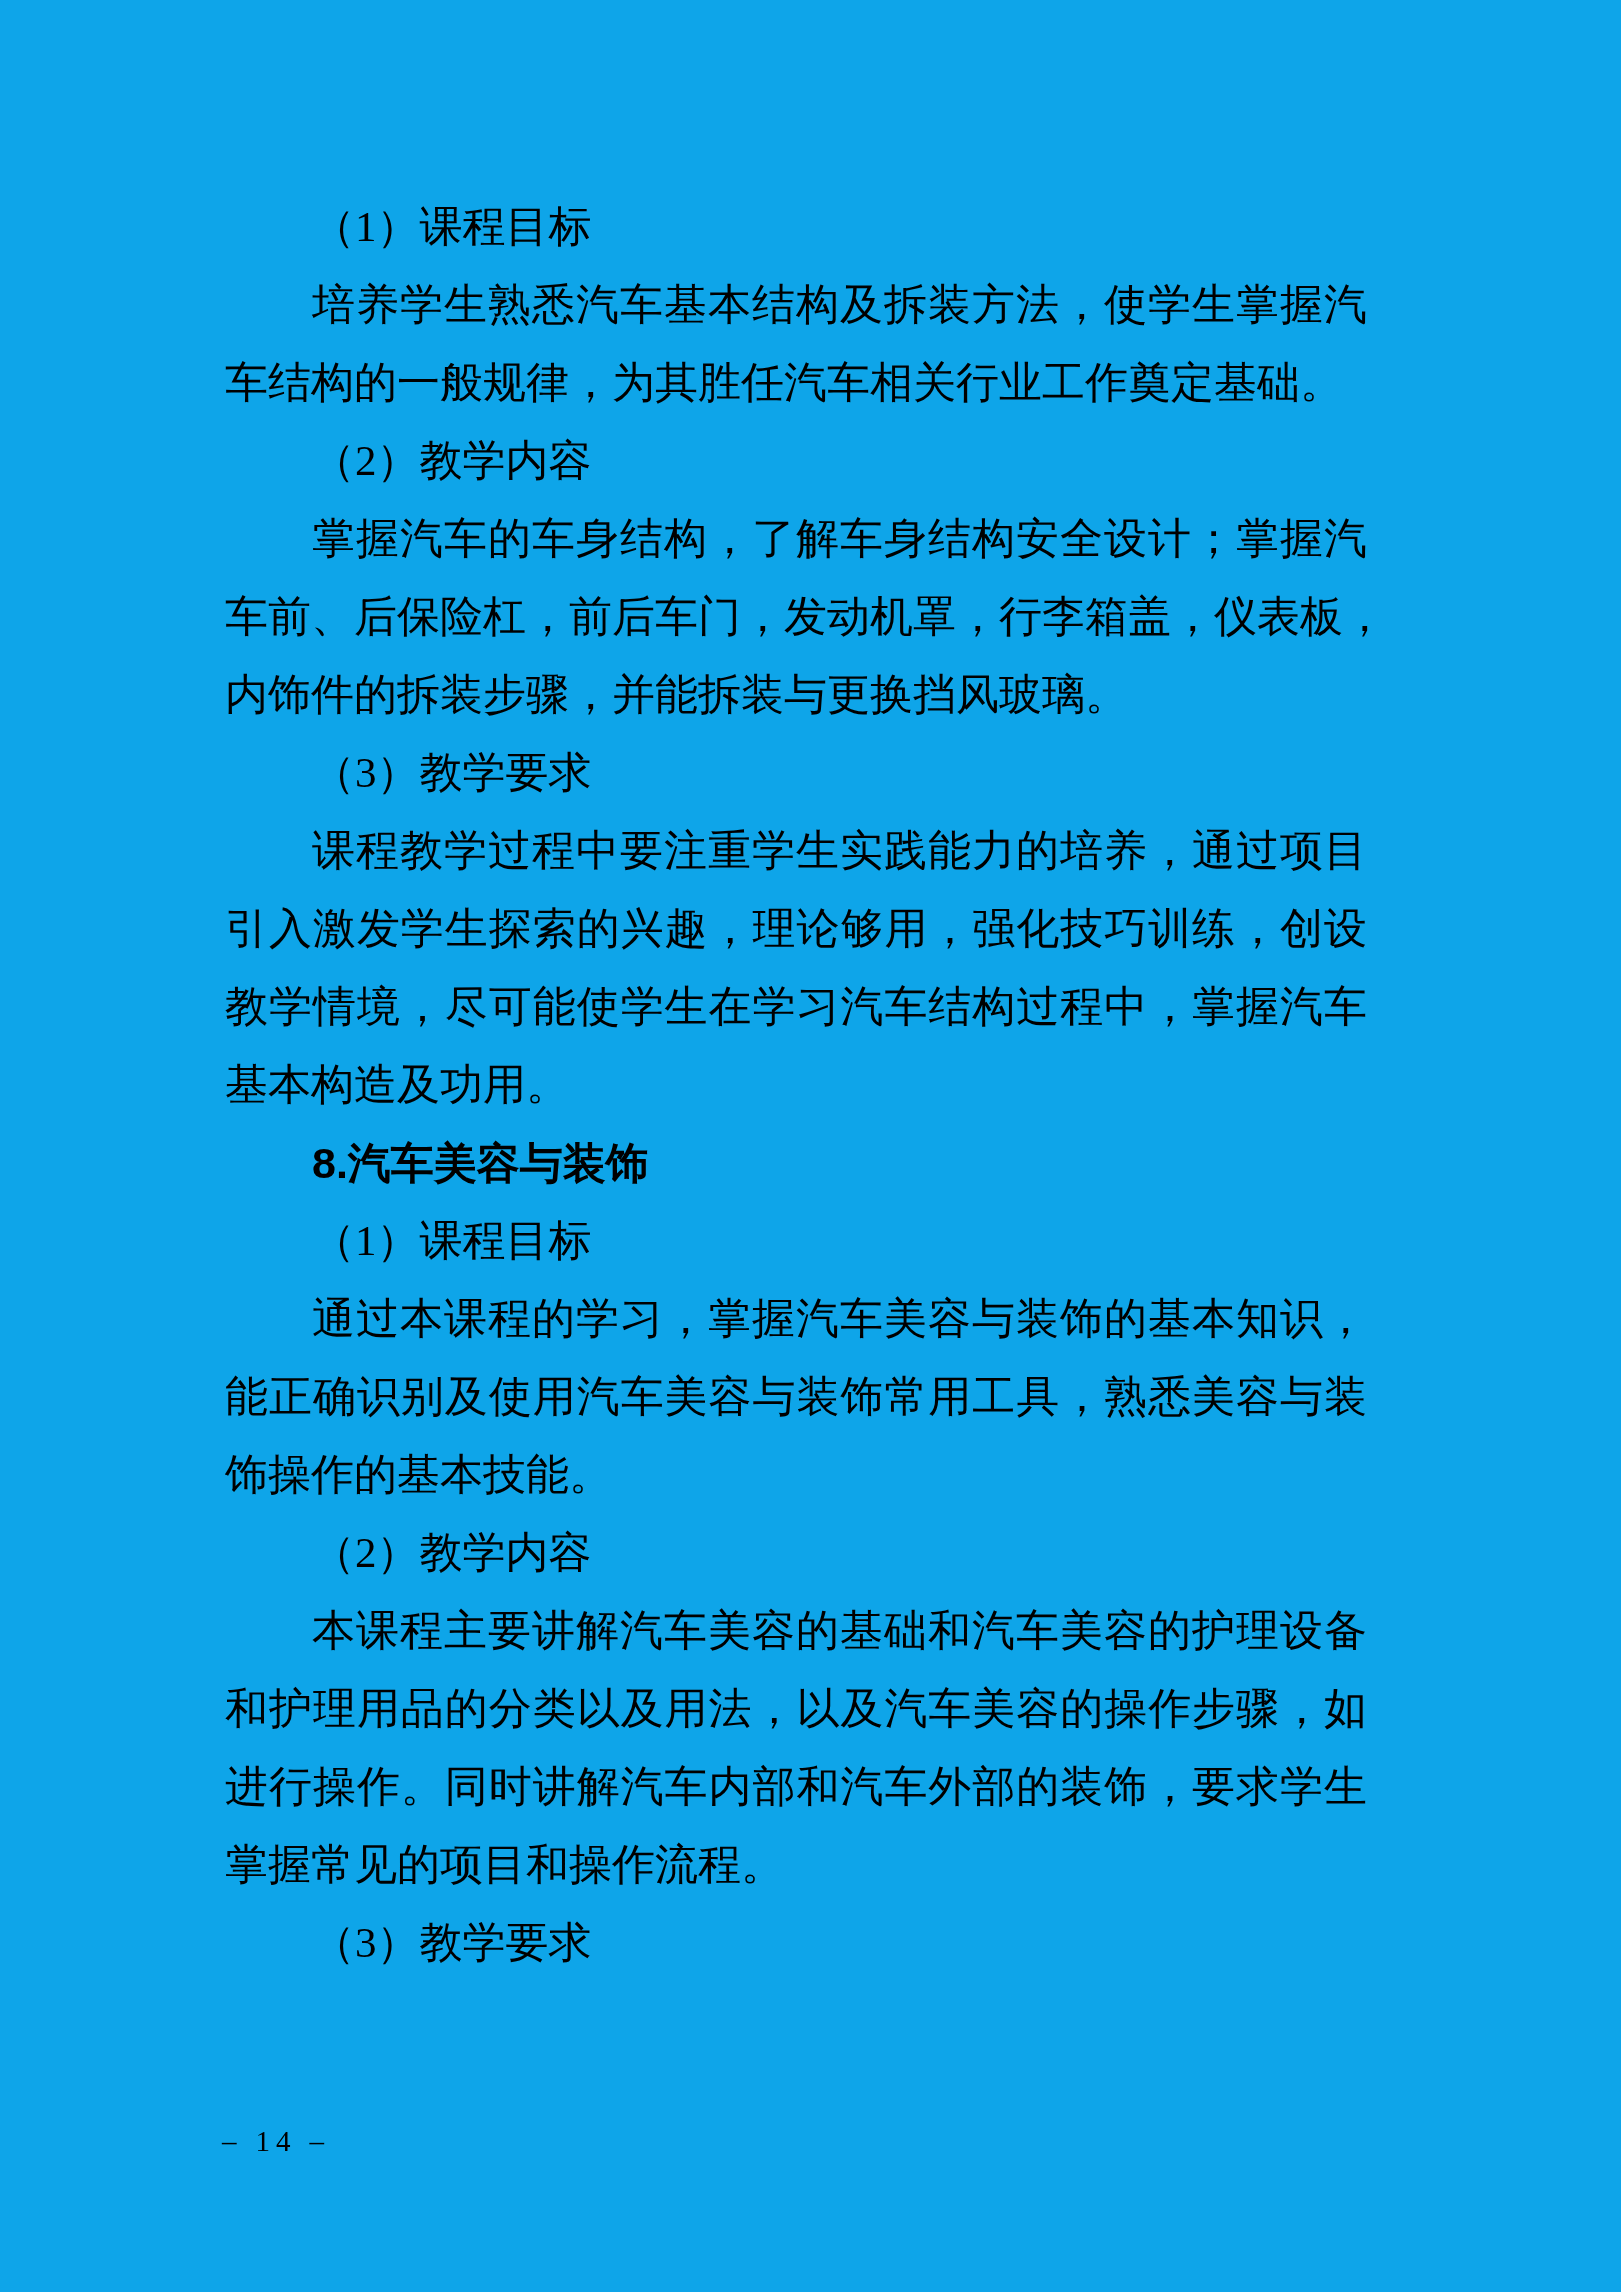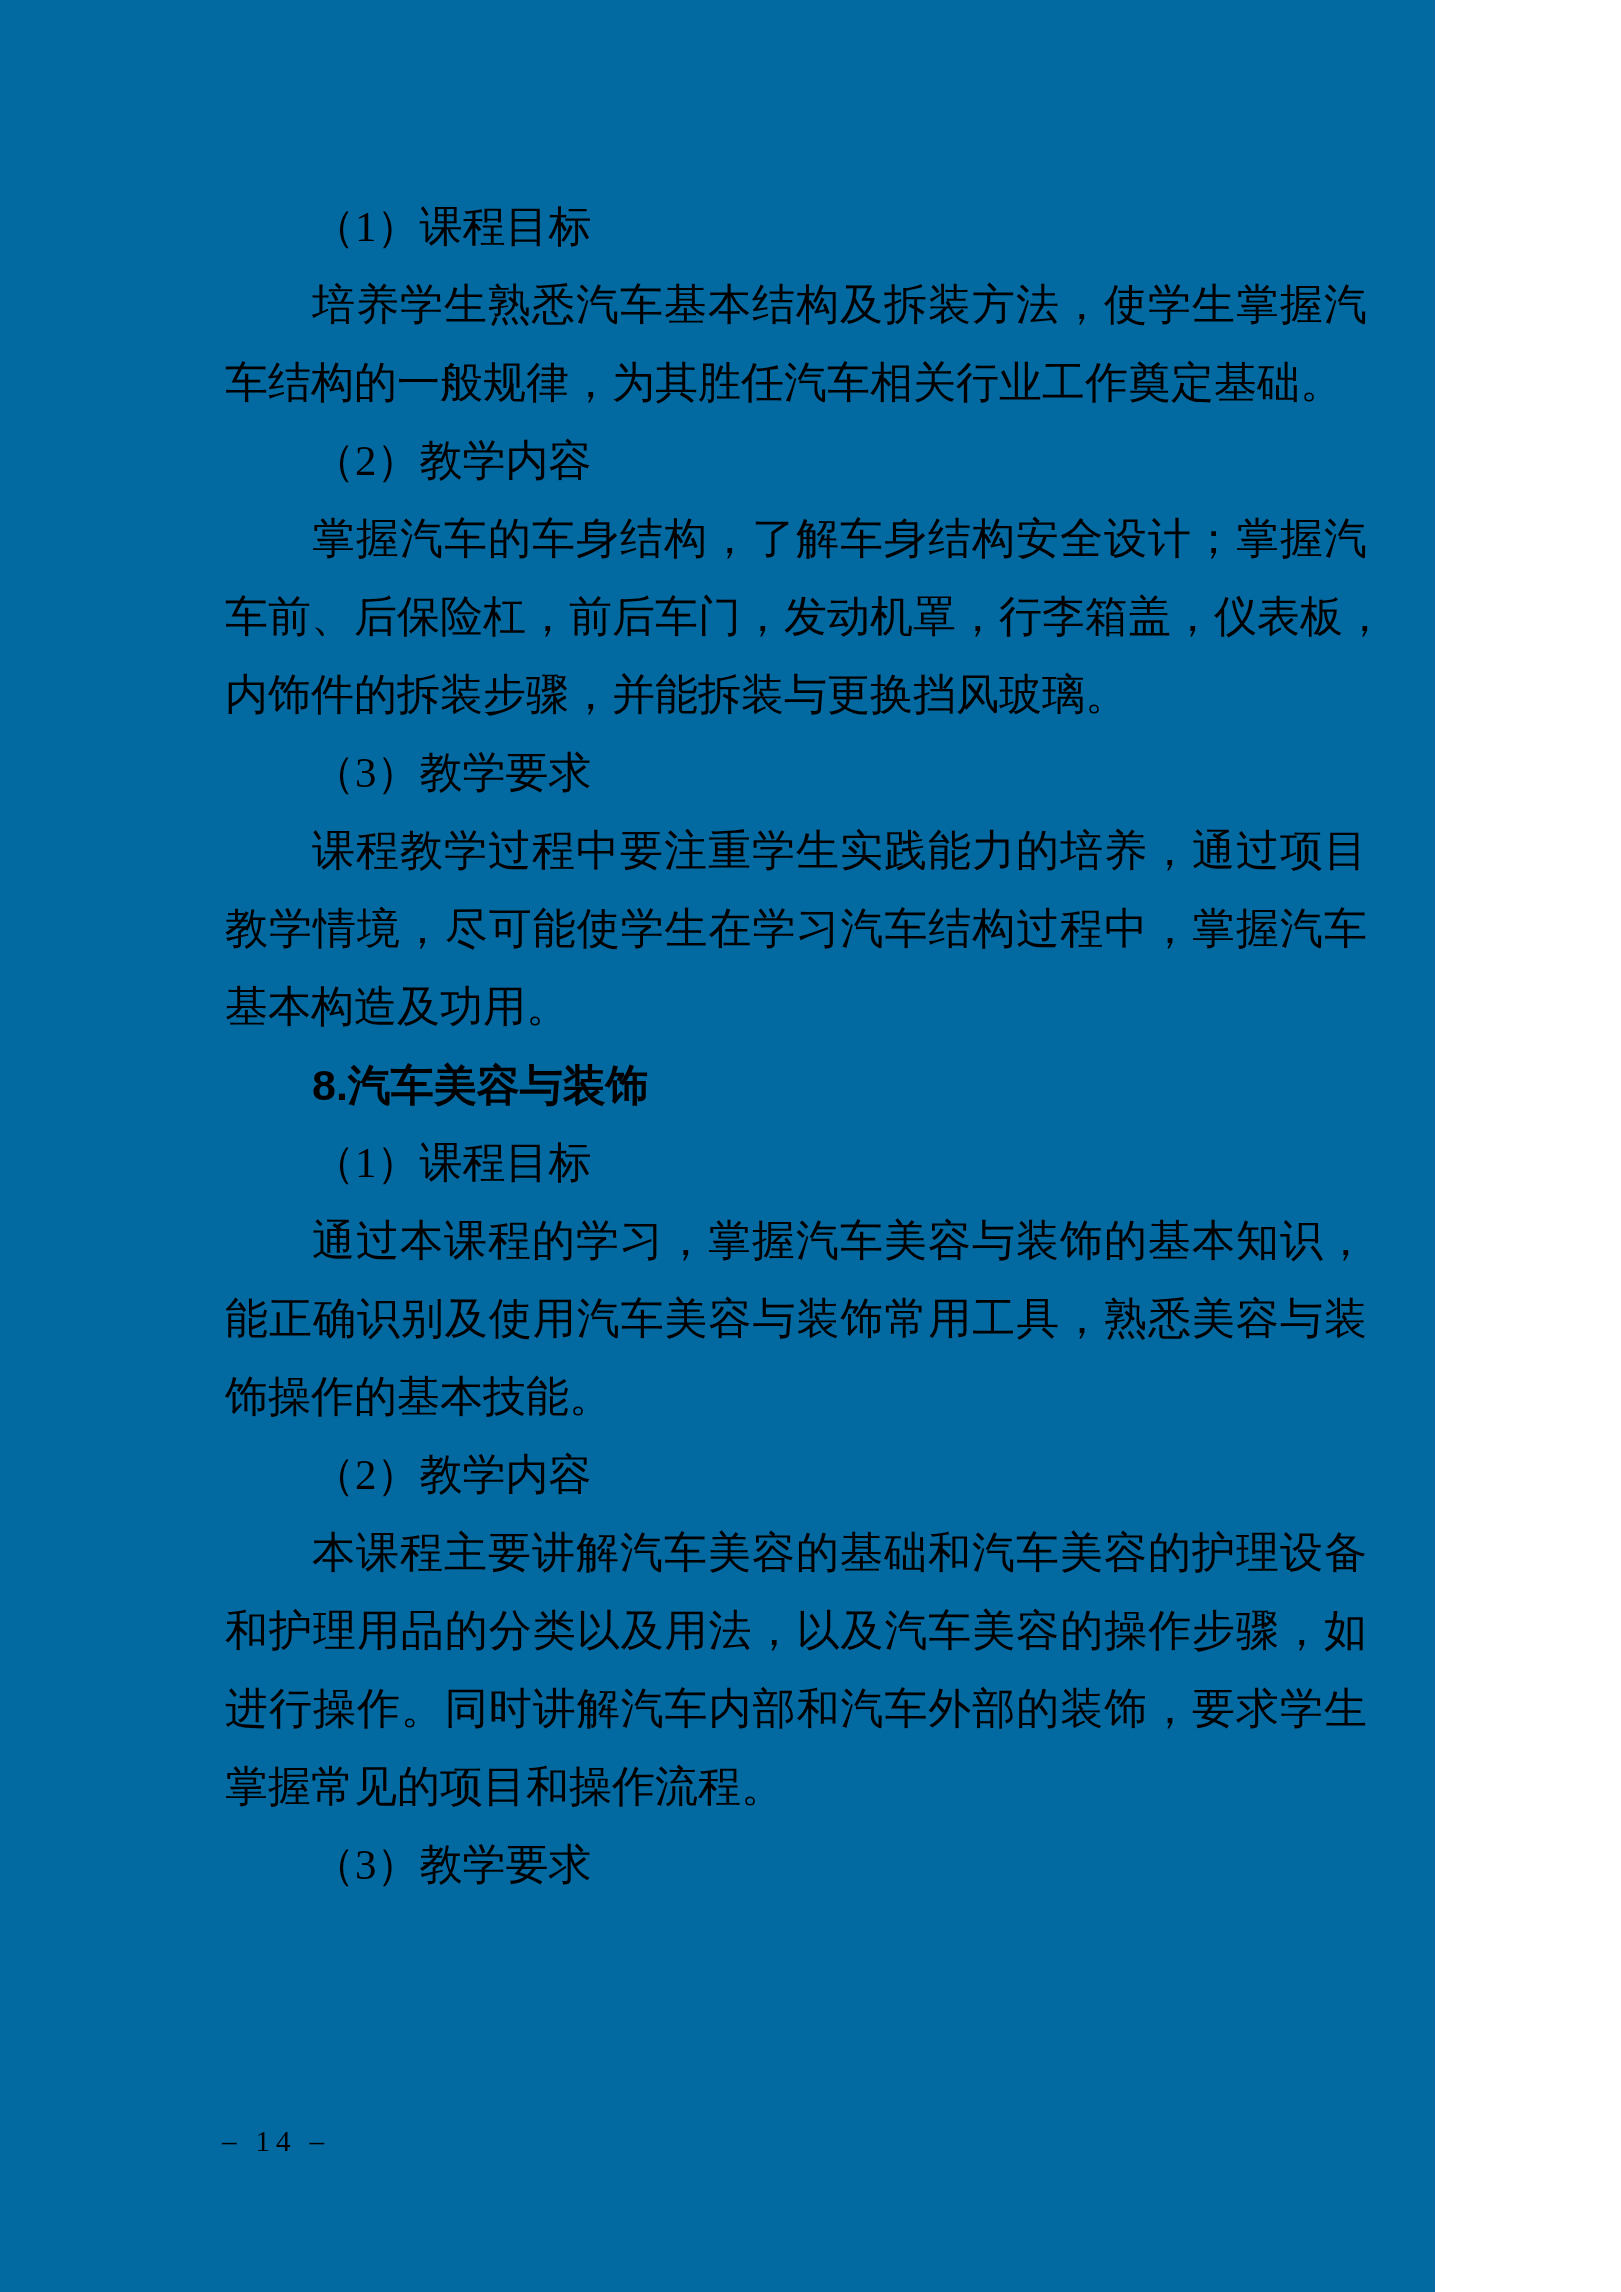--- a/index.html
+++ b/index.html
@@ -2,23 +2,23 @@
 <html><head>
 <meta charset="utf-8">
 <style>
   html, body {
     margin: 0;
     padding: 0;
     background: #ffffff;
   }
   .page {
     position: relative;
-    width: 1435px;
+    width: 1621px;
     height: 2293px;
-    background: #0369a1;
+    background: #0ea5e9;
     overflow: hidden;
     color: #000000;
   }
   .doc-body {
     position: absolute;
     left: 225px;
     top: 188px;
     width: 1142px;
   }
   .line {
@@ -60,20 +60,21 @@
   <div class="doc-body">
     <div class="line indent">（1）课程目标</div>
     <div class="line indent jline">培养学生熟悉汽车基本结构及拆装方法，使学生掌握汽</div>
     <div class="line">车结构的一般规律，为其胜任汽车相关行业工作奠定基础。</div>
     <div class="line indent">（2）教学内容</div>
     <div class="line indent jline">掌握汽车的车身结构，了解车身结构安全设计；掌握汽</div>
     <div class="line jline">车前、后保险杠，前后车门，发动机罩，行李箱盖，仪表板，</div>
     <div class="line">内饰件的拆装步骤，并能拆装与更换挡风玻璃。</div>
     <div class="line indent">（3）教学要求</div>
     <div class="line indent jline">课程教学过程中要注重学生实践能力的培养，通过项目</div>
+    <div class="line jline">引入激发学生探索的兴趣，理论够用，强化技巧训练，创设</div>
     <div class="line jline">教学情境，尽可能使学生在学习汽车结构过程中，掌握汽车</div>
     <div class="line">基本构造及功用。</div>
     <div class="line indent heading">8.汽车美容与装饰</div>
     <div class="line indent">（1）课程目标</div>
     <div class="line indent jline">通过本课程的学习，掌握汽车美容与装饰的基本知识，</div>
     <div class="line jline">能正确识别及使用汽车美容与装饰常用工具，熟悉美容与装</div>
     <div class="line">饰操作的基本技能。</div>
     <div class="line indent">（2）教学内容</div>
     <div class="line indent jline">本课程主要讲解汽车美容的基础和汽车美容的护理设备</div>
     <div class="line jline">和护理用品的分类以及用法，以及汽车美容的操作步骤，如</div>

